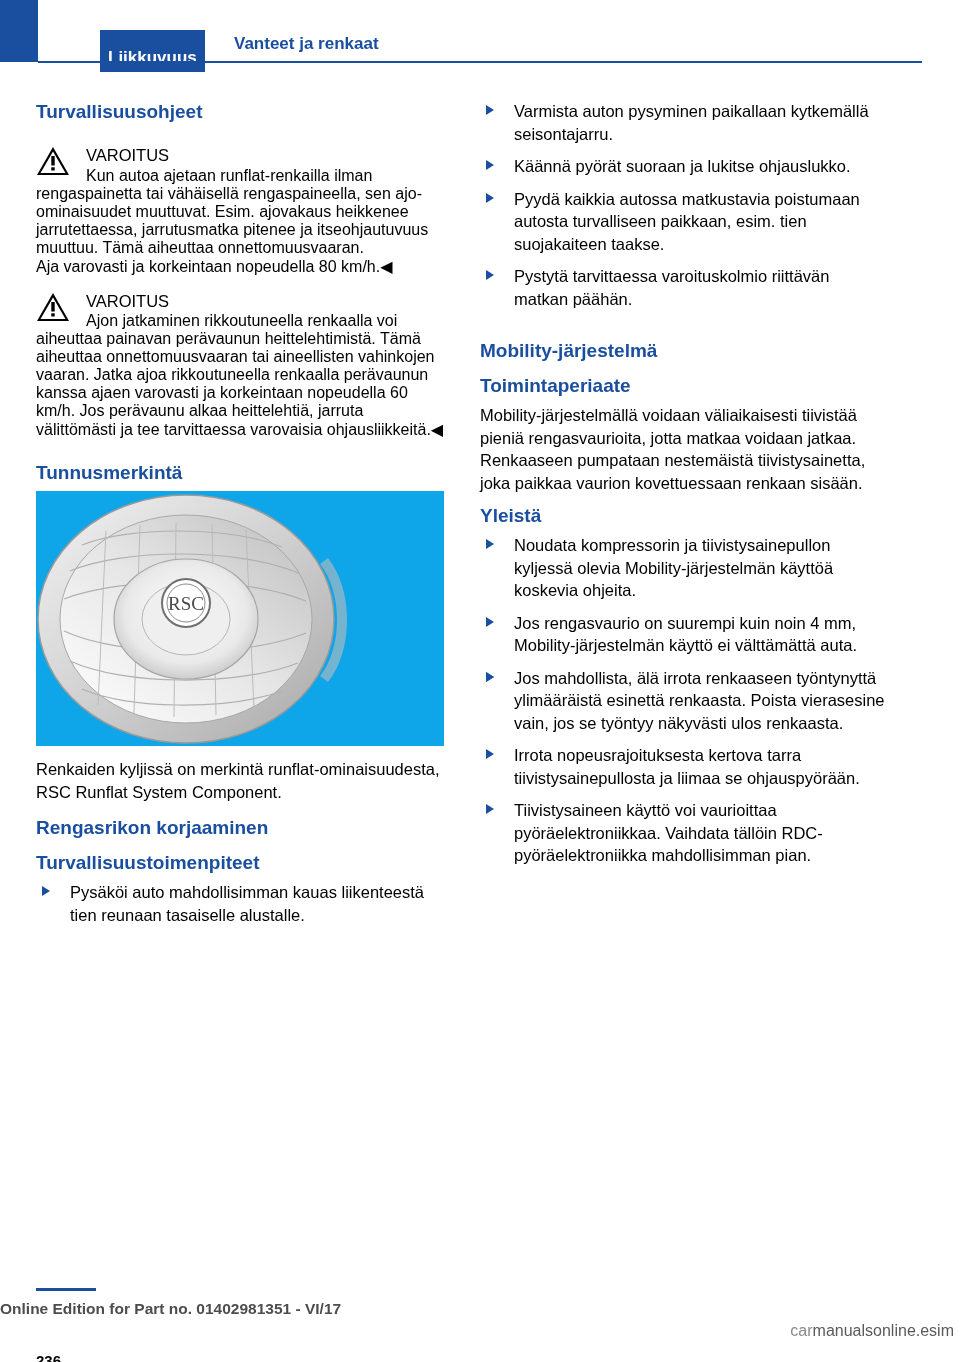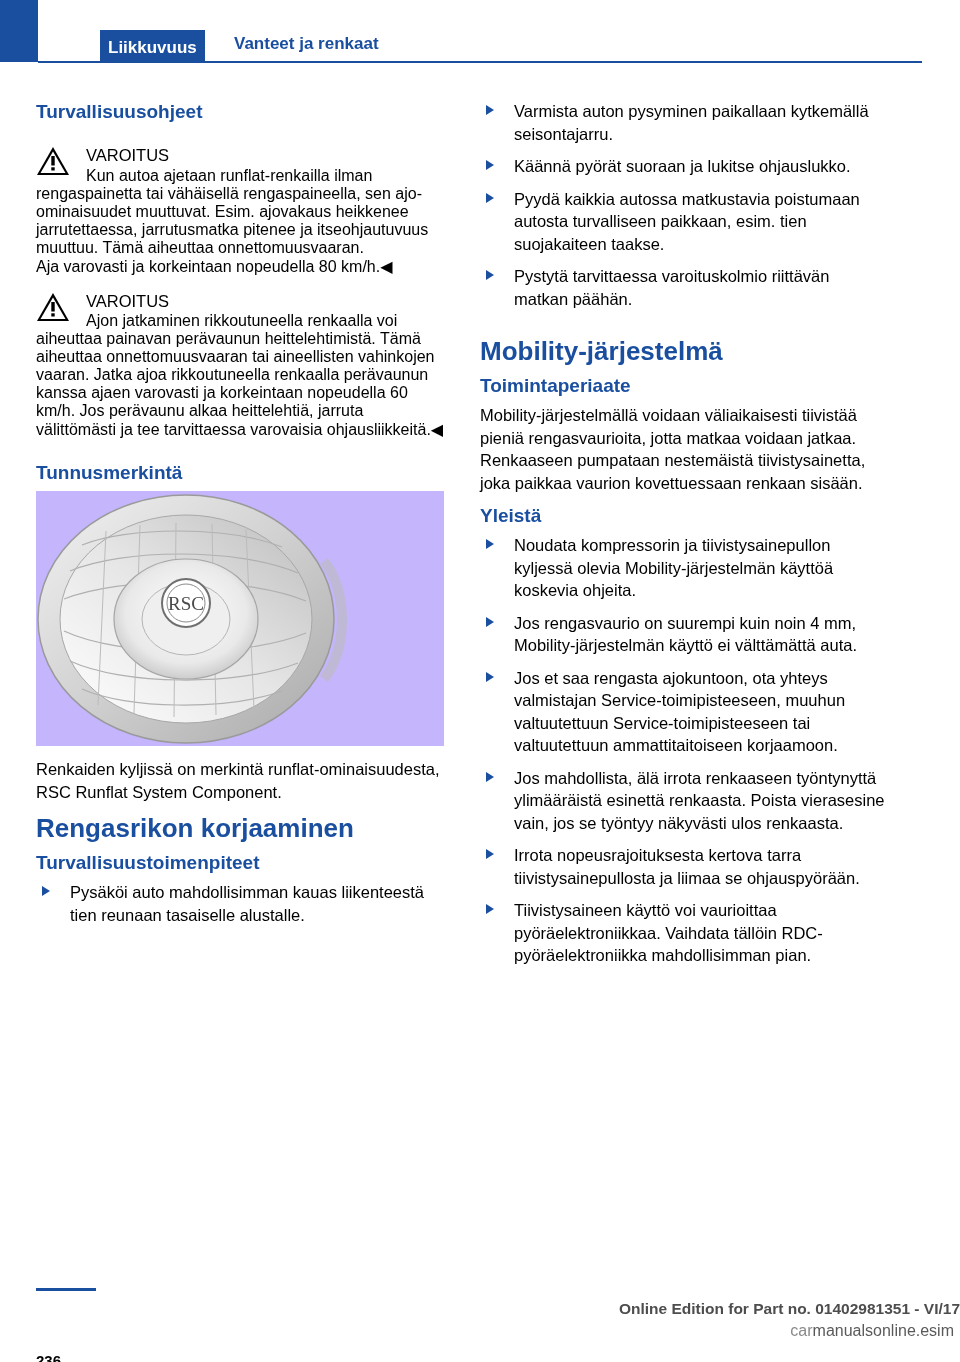--- a/index.html
+++ b/index.html
@@ -29,21 +29,21 @@
     width: 38px; height: 62px;
     background: #1a4fa0;
   }
   .header-tab {
     position: absolute;
     left: 100px; top: 30px;
     background: #1a4fa0;
     color: #ffffff;
     font-weight: bold;
     font-size: 17px;
-    padding: 8px 8px 4px 8px;
+    padding: 18px 8px 4px 8px;
     line-height: 20px;
   }
   .header-section {
     position: absolute;
     left: 234px; top: 30px;
     color: #1a4fa0;
     font-weight: bold;
     font-size: 17px;
     line-height: 27px;
   }
@@ -64,21 +64,21 @@
 
   h2.blue {
     color: #1a4fa0;
     font-size: 19px;
     font-weight: bold;
     margin: 0 0 6px 0;
     line-height: 24px;
   }
   h1.blue-big {
     color: #1a4fa0;
-    font-size: 26px;
+    font-size: 19px;
     font-weight: bold;
     margin: 0 0 8px 0;
     line-height: 30px;
   }
   p.body {
     font-size: 16.5px;
     line-height: 22.5px;
     margin: 0 0 10px 0;
   }
   
@@ -120,21 +120,21 @@
     width: 0; height: 0;
     border-left: 8px solid #1a4fa0;
     border-top: 5.5px solid transparent;
     border-bottom: 5.5px solid transparent;
   }
   
   .tire-wrap {
     width: 408px; height: 255px;
     margin: 6px 0 12px 0;
     position: relative;
-    background: #c4b5fd;
+    background: #0ea5e9;
   }
   .tire-svg { display:block; }
 
   
   .footer-rule {
     position: absolute;
     left: 36px; top: 1288px;
     width: 60px; height: 3px;
     background: #1a4fa0;
   }
@@ -142,21 +142,21 @@
     position: absolute;
     left: 36px; top: 1352px;
     font-size: 15px;
     font-weight: bold;
     color: #000;
   }
   .footer-center {
     position: absolute;
     left: 0; top: 1300px;
     width: 960px;
-    text-align: right;
+    text-align: left;
     font-size: 15.5px;
     font-weight: bold;
     color: #4d4d4d;
   }
   .watermark {
     position: absolute;
     right: 6px; top: 1322px;
     font-size: 16px;
     color: #8a8a8a;
   }
@@ -283,21 +283,21 @@
 
     <h2 class="blue">Toimintaperiaate</h2>
 
     <p class="body">Mobility-järjestelmällä voidaan väliaikaisesti tiivistää pieniä rengasvaurioita, jotta matkaa voidaan jatkaa. Renkaaseen pumpataan nestemäistä tiivistysainetta, joka paikkaa vaurion kovettuessaan renkaan sisään.</p>
 
     <h2 class="blue" style="margin-top:2px">Yleistä</h2>
 
     <ul class="bul">
       <li><span class="tri"></span><span>Noudata kompressorin ja tiivistysainepullon kyljessä olevia Mobility-järjestelmän käyttöä koskevia ohjeita.</span></li>
       <li><span class="tri"></span><span>Jos rengasvaurio on suurempi kuin noin 4 mm, Mobility-järjestelmän käyttö ei välttämättä auta.</span></li>
-      <li><span class="tri"></span><span>Jos et saa rengasta ajokuntoon, ota yhteys valmistajan Service-toimipisteeseen, muuhun valtuutettuun Service-toimipisteeseen tai valtuutettuun ammattitaitoiseen korjaamoon.</span></li>
+      <li><span class="tri"></span></li>
       <li><span class="tri"></span><span>Jos mahdollista, älä irrota renkaaseen työntynyttä ylimääräistä esinettä renkaasta. Poista vierasesine vain, jos se työntyy näkyvästi ulos renkaasta.</span></li>
       <li><span class="tri"></span><span>Irrota nopeusrajoituksesta kertova tarra tiivistysainepullosta ja liimaa se ohjauspyörään.</span></li>
       <li><span class="tri"></span><span>Tiivistysaineen käyttö voi vaurioittaa pyöräelektroniikkaa. Vaihdata tällöin RDC-pyöräelektroniikka mahdollisimman pian.</span></li>
     </ul>
   </div>
 
   <div class="footer-rule"></div>
   <div class="footer-page">236</div>
   <div class="footer-center">Online Edition for Part no. 01402981351 - VI/17</div>
   <div class="watermark"><span>car</span><span class="dark">manualsonline.esim</span></div>

